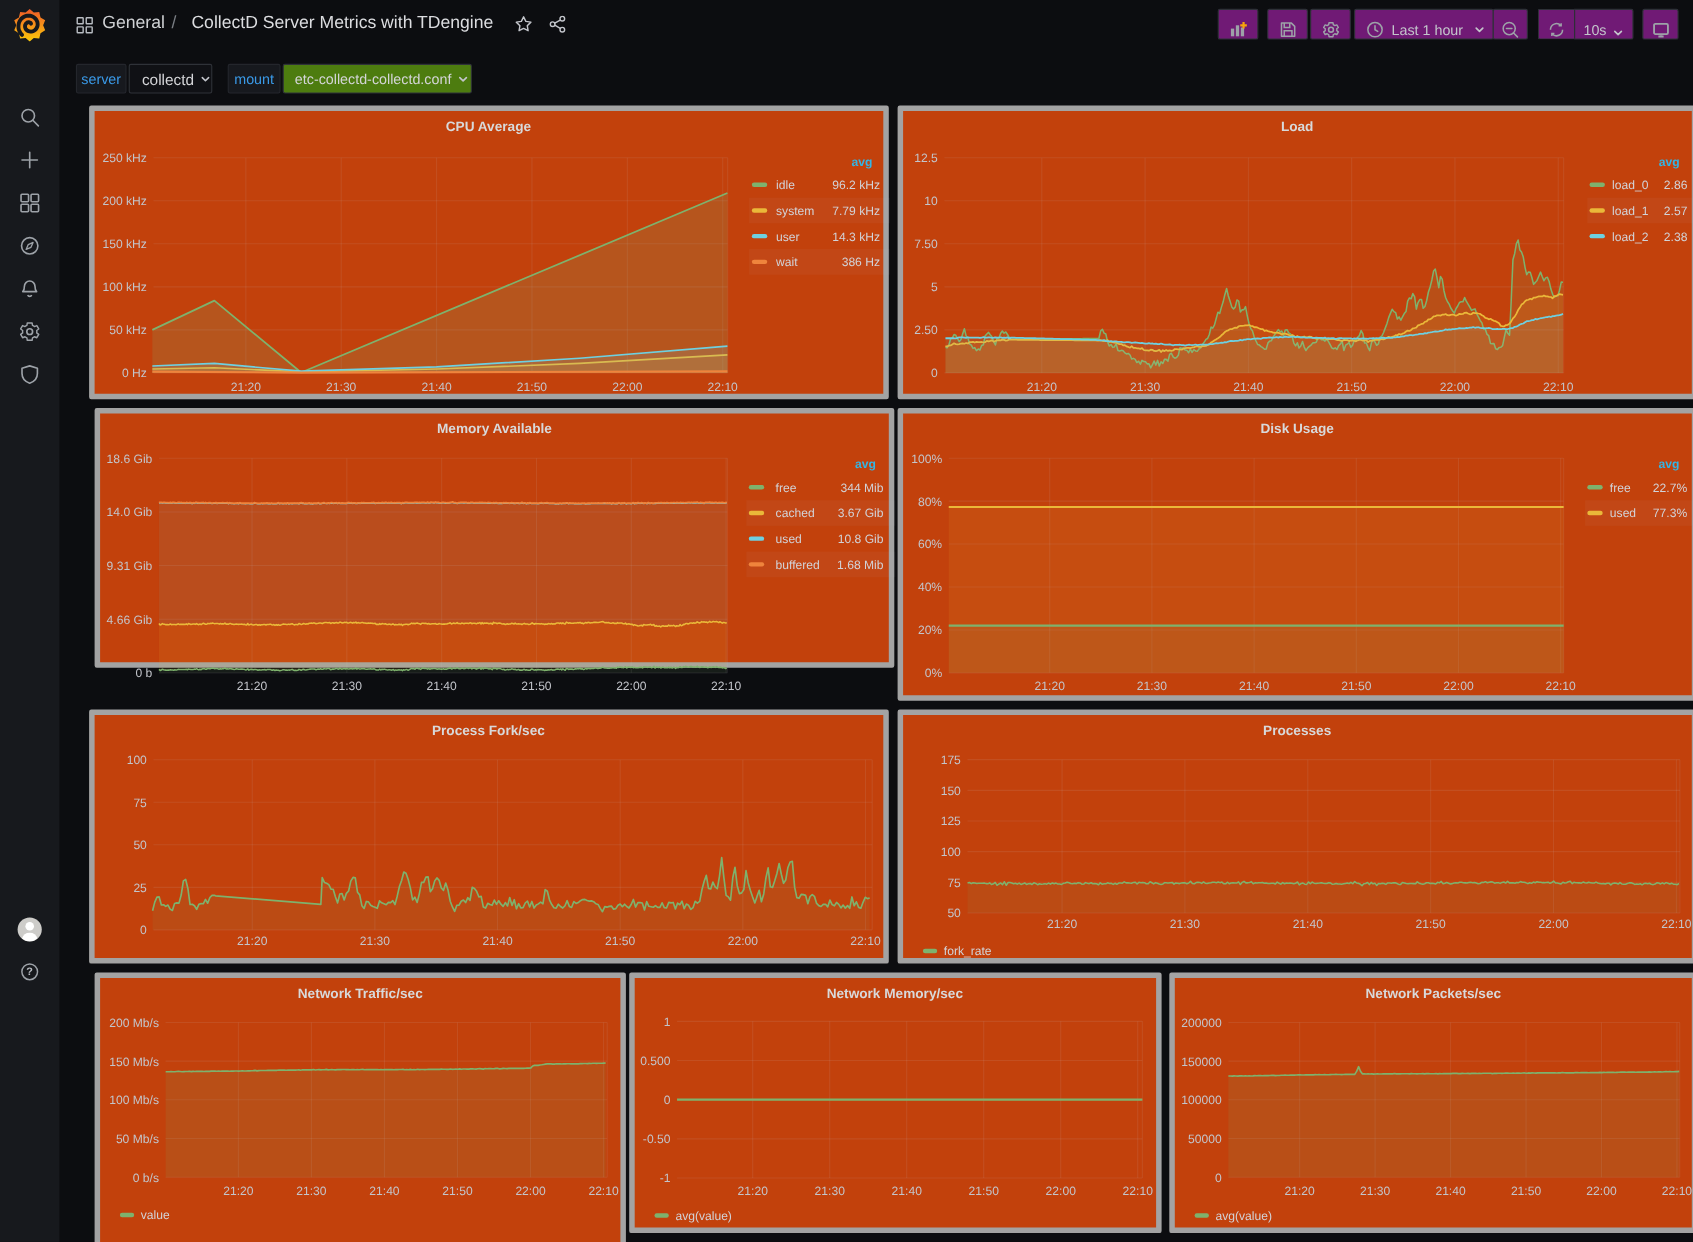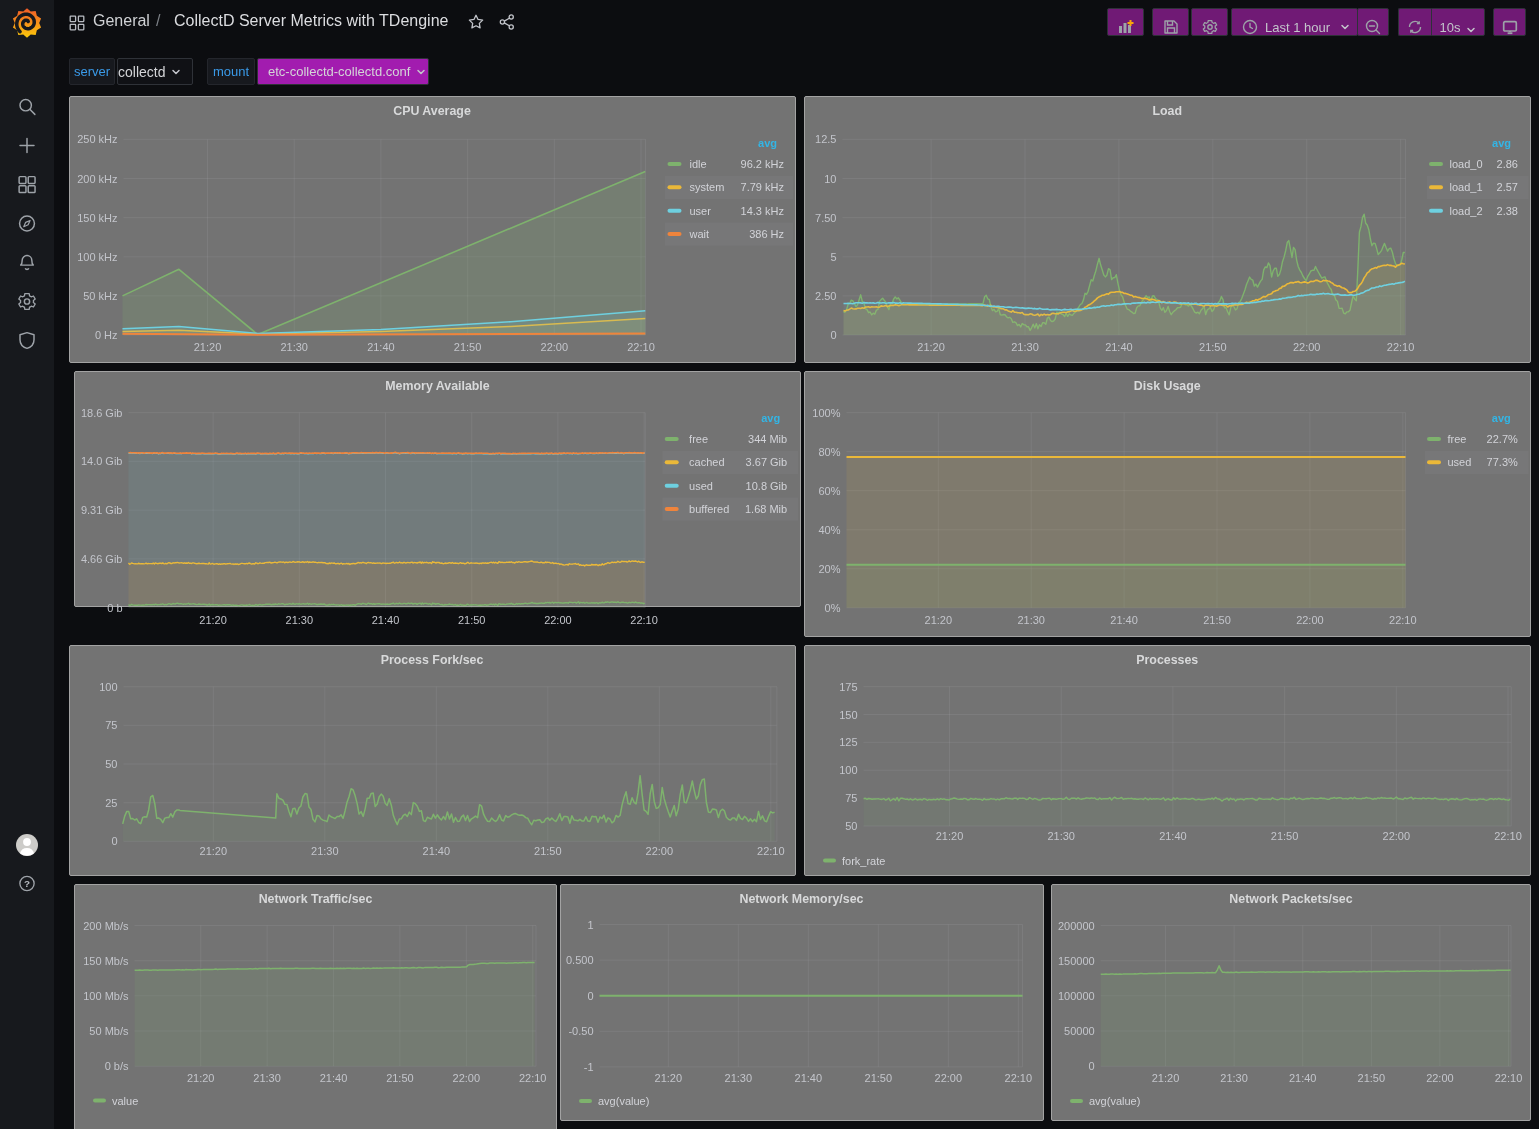--- a/index.html
+++ b/index.html
@@ -1,16 +1,16 @@
 <!DOCTYPE html>
 <html><head><meta charset="utf-8"><style>
 * { margin:0; padding:0; box-sizing:border-box; }
 body { width:1539px; height:1129px; background:#0c0d10; font-family:"Liberation Sans",sans-serif; overflow:hidden; position:relative; }
 .sidebar { position:absolute; left:0; top:0; width:54px; height:1129px; background:#17191d; }
-.panel { position:absolute; background:#737373; border:1px solid #a3a3a3; border-radius:2px; }
+.panel { position:absolute; background:#c2410c; border:5px solid #a3a3a3; border-radius:2px;margin-left:12px; }
 .ptitle { position:absolute; top:7px; left:0; right:0; text-align:center; font-size:12.4px; font-weight:bold; color:#d8d9da; letter-spacing:0; }
 .ax { font-size:11px; fill:#c3c5cb; font-family:"Liberation Sans",sans-serif; }
 .lg { font-size:11px; fill:#d2d3d8; font-family:"Liberation Sans",sans-serif; }
 .sideicon { position:absolute; left:50%; transform:translateX(-50%); }
 .navtext { position:absolute; top:12px; font-size:16px; color:#d4d5d8; }
 .btn { position:absolute; top:8px; height:28px; border:1px solid #2e3138; border-radius:2px; background:#701a75; display:flex; align-items:flex-end; justify-content:center; color:#c3c5cb; font-size:13px; }
 .chip { position:absolute; top:58px; height:27px; display:flex; align-items:center; border-radius:2px; white-space:nowrap;text-align:right; }
 </style></head><body>
 <div class="sidebar">
     <svg class="sideicon" style="top:8px" width="30" height="30" viewBox="14 14 29 29">
@@ -127,30 +127,30 @@
 <div class="btn" style="left:1493px;width:33px">
     <svg width="16" height="16" viewBox="0 0 16 16" fill="none">
       <rect x="1.7" y="2.7" width="12.6" height="9.3" rx="1.2" stroke="#9da2a8" stroke-width="1.7"></rect>
       <path d="M8 12v1.2" stroke="#9da2a8" stroke-width="2.4"></path>
       <path d="M5.6 14.2h4.8" stroke="#9da2a8" stroke-width="1.8"></path>
     </svg>
   </div>
 <div class="chip" style="left:69px;width:46px;background:#17191e;border:1px solid #24262c;justify-content:center">
     <span style="color:#3a9ae8;font-size:13px">server</span>
   </div>
-<div class="chip" style="left:117px;width:76px;background:#101115;border:1px solid #2f3238;padding-left:0;gap:6px">
+<div class="chip" style="left:117px;width:76px;background:#101115;border:1px solid #2f3238;padding-left:11px;gap:6px">
     <span style="color:#d4d5d8;font-size:14px">collectd</span>
     <svg width="10" height="10" viewBox="0 0 10 10" fill="none">
       <path d="M2 3.5l3 3 3-3" stroke="#c3c5cb" stroke-width="1.5" stroke-linecap="round" stroke-linejoin="round"></path>
     </svg>
   </div>
 <div class="chip" style="left:207px;width:48px;background:#17191e;border:1px solid #24262c;justify-content:center">
     <span style="color:#3a9ae8;font-size:13px">mount</span>
   </div>
-<div class="chip" style="left:257px;width:172px;background:#a21caf;border:1px solid #2f3238;padding-left:10px;gap:6px">
+<div class="chip" style="left:257px;width:172px;background:#4d7c0f;border:1px solid #2f3238;padding-left:10px;gap:6px">
     <span style="color:#d4d5d8;font-size:13px;white-space:nowrap">etc-collectd-collectd.conf</span>
     <svg width="10" height="10" viewBox="0 0 10 10" fill="none">
       <path d="M2 3.5l3 3 3-3" stroke="#c3c5cb" stroke-width="1.5" stroke-linecap="round" stroke-linejoin="round"></path>
     </svg>
   </div>
 <div class="panel" style="left:68.5px;top:96px;width:727px;height:267px">
     <div class="ptitle">CPU Average</div>
     <svg width="727" height="267" style="position:absolute;left:0;top:0">
       <line x1="53.5" y1="238.0" x2="575.5" y2="238.0" stroke="rgba(204,204,220,0.10)" stroke-width="1"></line>
 <text x="47.5" y="242.0" text-anchor="end" class="ax">0 Hz</text>

